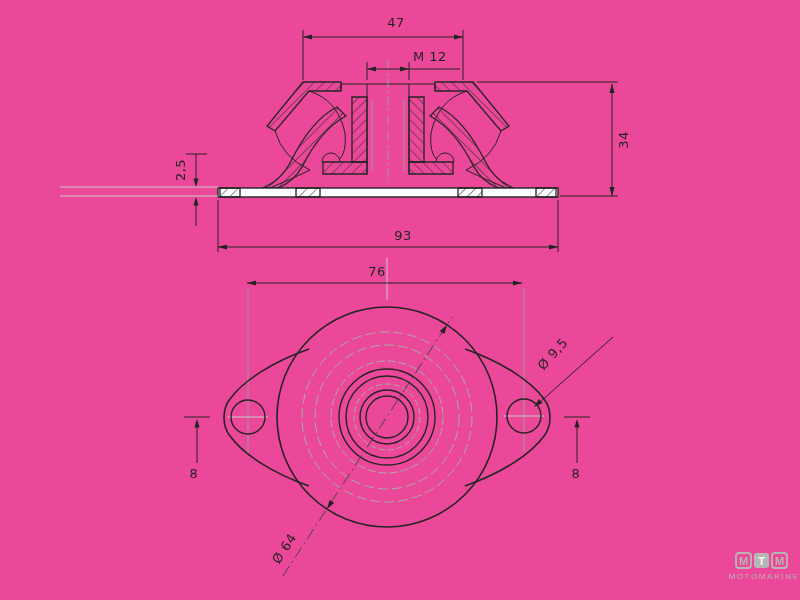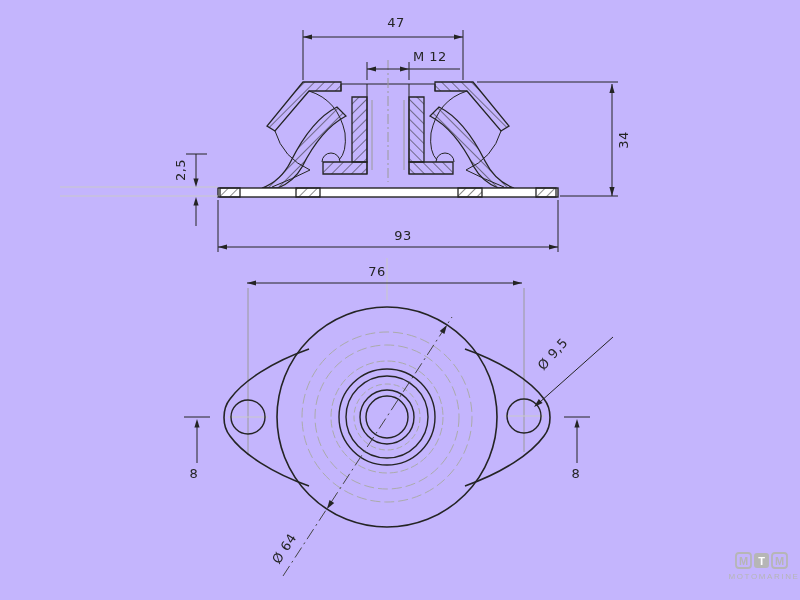--- a/index.html
+++ b/index.html
@@ -1,16 +1,16 @@
 <!DOCTYPE html>
 <html><head>
 <meta charset="utf-8">
 <style>
   html,body{margin:0;padding:0;background:#ffffff;}
-  .canvas{position:relative;width:800px;height:600px;background:#c4b5fd;overflow:hidden;
+  .canvas{position:relative;width:800px;height:600px;background:#ec4899;overflow:hidden;
           font-family:"DejaVu Sans",sans-serif;}
   svg{display:block;}
   .dim-text{font-family:"DejaVu Sans",sans-serif;font-size:13px;fill:#242424;letter-spacing:.5px;}
   .logo-letter{font-family:"Liberation Sans",sans-serif;font-size:11px;font-weight:bold;}
   .logo-sub{font-family:"Liberation Sans",sans-serif;font-size:8px;letter-spacing:1.6px;fill:#b6b6b6;}
   .ln{stroke:#242424;stroke-width:1.4;fill:none;stroke-linecap:round;}
   .thin{stroke:#242424;stroke-width:1;fill:none;}
   .faint{stroke:#c9c9c9;stroke-width:1;fill:none;}
   .gray{stroke:#9a9a9a;stroke-width:1;fill:none;}
   .arrow{fill:#242424;stroke:none;}

